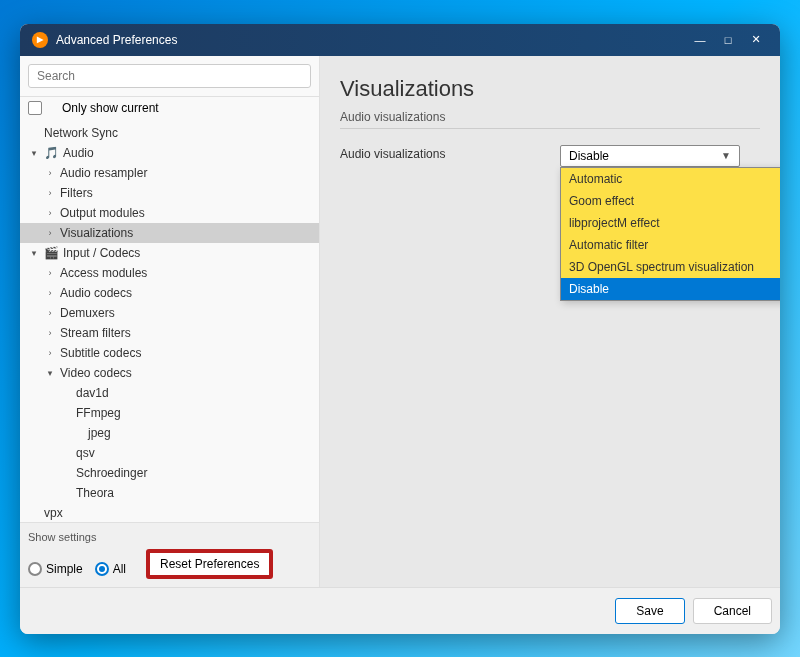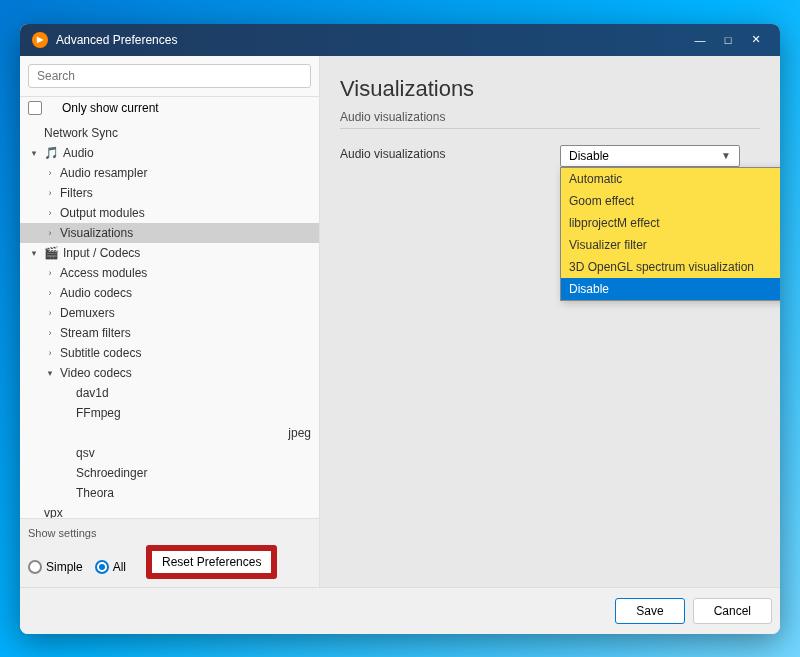--- a/index.html
+++ b/index.html
@@ -173,21 +173,21 @@
     .radio-btn.selected::after {
       content: '';
       width: 6px;
       height: 6px;
       border-radius: 50%;
       background: #0078d4;
     }
     .reset-btn {
       padding: 4px 10px;
       font-size: 12px;
-      border: 6px solid #b91c1c;
+      border: 4px solid #b91c1c;
       background: white;
       border-radius: 3px;
       cursor: pointer;
       margin-left: 8px;
     }
     .main-content {
       flex: 1;
       background: #e8e8e8;
       display: flex;
       flex-direction: column;
@@ -364,21 +364,21 @@
             <span>Video codecs</span>
           </div>
           <div class="tree-item" style="padding-left: 40px;">
             <span style="width: 16px; display: inline-block;"></span>
             <span>dav1d</span>
           </div>
           <div class="tree-item" style="padding-left: 40px;">
             <span style="width: 16px; display: inline-block;"></span>
             <span>FFmpeg</span>
           </div>
-          <div class="tree-item" style="padding-left: 52px; justify-content: flex-end;">
+          <div class="tree-item" style="padding-left: 52px;">
             <span style="width: 16px; display: inline-block;"></span>
             <span>jpeg</span>
           </div>
           <div class="tree-item" style="padding-left: 40px;">
             <span style="width: 16px; display: inline-block;"></span>
             <span>qsv</span>
           </div>
           <div class="tree-item" style="padding-left: 40px;">
             <span style="width: 16px; display: inline-block;"></span>
             <span>Schroedinger</span>
@@ -420,21 +420,21 @@
         <div class="dropdown-container">
           <div class="dropdown-btn">
             <span>Disable</span>
             <span class="dropdown-arrow">▼</span>
           </div>
           <div class="dropdown-list">
 
           <div class="dropdown-option">Automatic</div>
               <div class="dropdown-option">Goom effect</div>
               <div class="dropdown-option">libprojectM effect</div>
-              <div class="dropdown-option">Visualizer filter</div>
+              <div class="dropdown-option">Automatic filter</div>
               <div class="dropdown-option">3D OpenGL spectrum visualization</div>
               <div class="dropdown-option selected">Disable</div>
             </div>
         </div>
       </div>
     </div>
   </div>
 
   <div class="bottom-bar">
     <button class="action-btn primary">Save</button>

